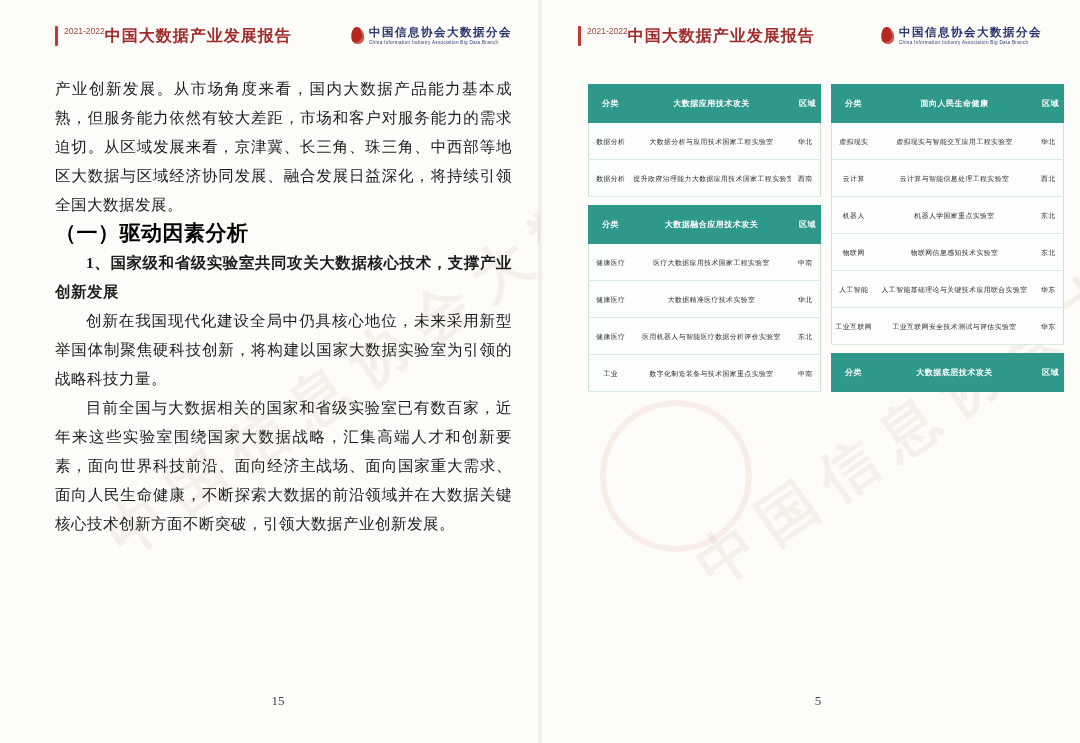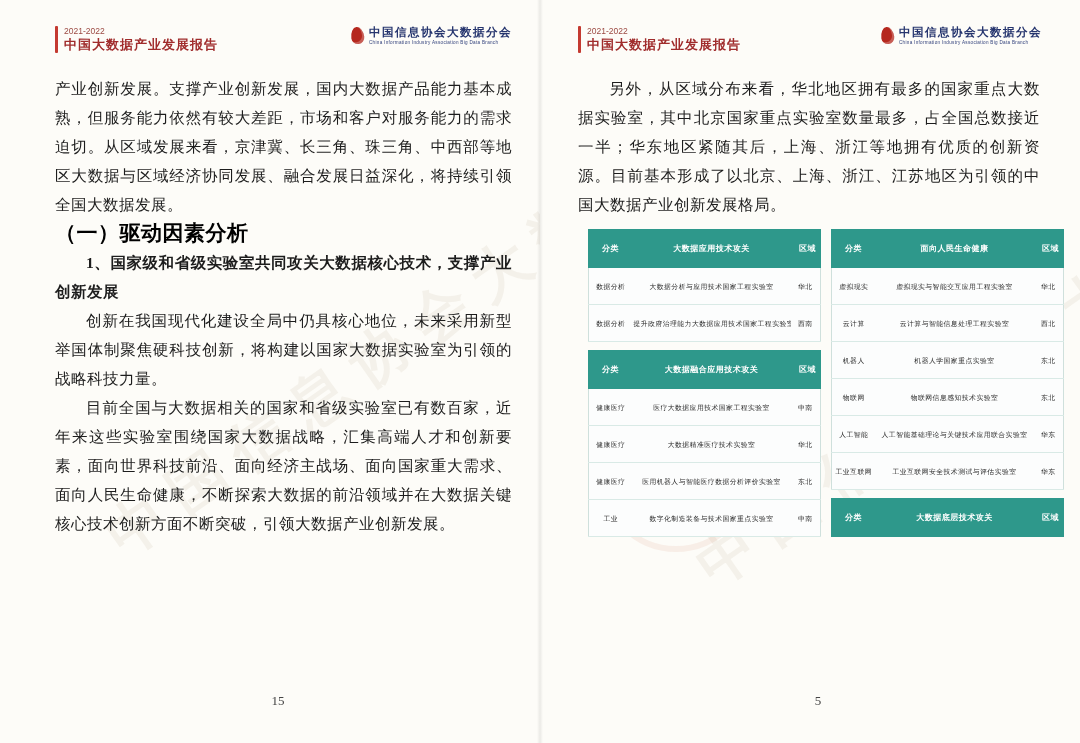--- a/index.html
+++ b/index.html
@@ -22,23 +22,23 @@
   }
 
   
   .page-header {
     position:absolute; top:26px; left:55px; right:28px;
     display:flex; justify-content:space-between; align-items:flex-start;
   }
   .page-right .page-header { left:38px; right:38px; }
   .header-left { display:flex; align-items:stretch; gap:6px; }
   .red-bar { width:3px; background:#c43a31; border-radius:1px; }
-  .header-titles { display:flex; flex-direction:column; line-height:1.25; }
+  .header-titles { display:flex; flex-direction:row; line-height:1.25; }
   .header-year  { font-family:"Liberation Sans",sans-serif; font-size:8.5px; color:#9c4a43; }
-  .header-title { font-family:"Liberation Sans",sans-serif; font-size:13px; font-weight:bold; color:#a02c2c; letter-spacing:1px; }
+  .header-title { font-family:"Liberation Sans",sans-serif; font-size:16px; font-weight:bold; color:#a02c2c; letter-spacing:1px; }
 
   .logo { display:flex; align-items:center; gap:5px; }
   .logo-drop {
     width:13px; height:17px; background:#b5281e;
     border-radius:50% 50% 50% 50% / 62% 62% 38% 38%;
     transform:rotate(-8deg);
     box-shadow:inset -2px -2px 0 rgba(255,255,255,0.25);
   }
   .logo-text { display:flex; flex-direction:column; line-height:1.2; }
   .logo-cn { font-family:"Liberation Serif",serif; font-size:11.5px; font-weight:bold; color:#26356e; letter-spacing:1.5px; }
@@ -118,21 +118,21 @@
       <div class="logo">
         <span class="logo-drop"></span>
         <div class="logo-text">
           <div class="logo-cn">中国信息协会大数据分会</div>
           <div class="logo-en">China Information Industry Association Big Data Branch</div>
         </div>
       </div>
     </div>
 
     <div class="page-body">
-      <p class="para">产业创新发展。支撑产业创新发展，国内大数据产品能力基本成熟，但服务能力依然有较大差距，市场和客户对服务能力的需求迫切。从区域发展来看，京津冀、长三角、珠三角、中西部等地区大数据与区域经济协同发展、融合发展日益深化，将持续引领全国大数据发展。</p>
+      <p class="para">产业创新发展。从市场角度来看，国内大数据产品能力基本成熟，但服务能力依然有较大差距，市场和客户对服务能力的需求迫切。从区域发展来看，京津冀、长三角、珠三角、中西部等地区大数据与区域经济协同发展、融合发展日益深化，将持续引领全国大数据发展。</p>
       <h3 class="sec-heading">（一）驱动因素分析</h3>
       <p class="para indent bold">1、国家级和省级实验室共同攻关大数据核心技术，支撑产业创新发展</p>
       <p class="para indent">创新在我国现代化建设全局中仍具核心地位，未来采用新型举国体制聚焦硬科技创新，将构建以国家大数据实验室为引领的战略科技力量。</p>
       <p class="para indent">目前全国与大数据相关的国家和省级实验室已有数百家，近年来这些实验室围绕国家大数据战略，汇集高端人才和创新要素，面向世界科技前沿、面向经济主战场、面向国家重大需求、面向人民生命健康，不断探索大数据的前沿领域并在大数据关键核心技术创新方面不断突破，引领大数据产业创新发展。</p>
     </div>
 
     <div class="page-num">15</div>
   </section>
 
   <section class="page page-right">
@@ -150,21 +150,20 @@
       <div class="logo">
         <span class="logo-drop"></span>
         <div class="logo-text">
           <div class="logo-cn">中国信息协会大数据分会</div>
           <div class="logo-en">China Information Industry Association Big Data Branch</div>
         </div>
       </div>
     </div>
 
     <div class="page-body">
-      <p class="para indent">另外，从区域分布来看，华北地区拥有最多的国家重点大数据实验室，其中北京国家重点实验室数量最多，占全国总数接近一半；华东地区紧随其后，上海、浙江等地拥有优质的创新资源。目前基本形成了以北京、上海、浙江、江苏地区为引领的中国大数据产业创新发展格局。</p>
 
       <div class="figure-block">
         <div class="tables-grid">
           <div class="tcol" id="tcol-left">
               <table class="mini">
                 <colgroup>
                   <col style="width: 44px;">
                   <col>
                   <col style="width: 30px;">
                 </colgroup>

